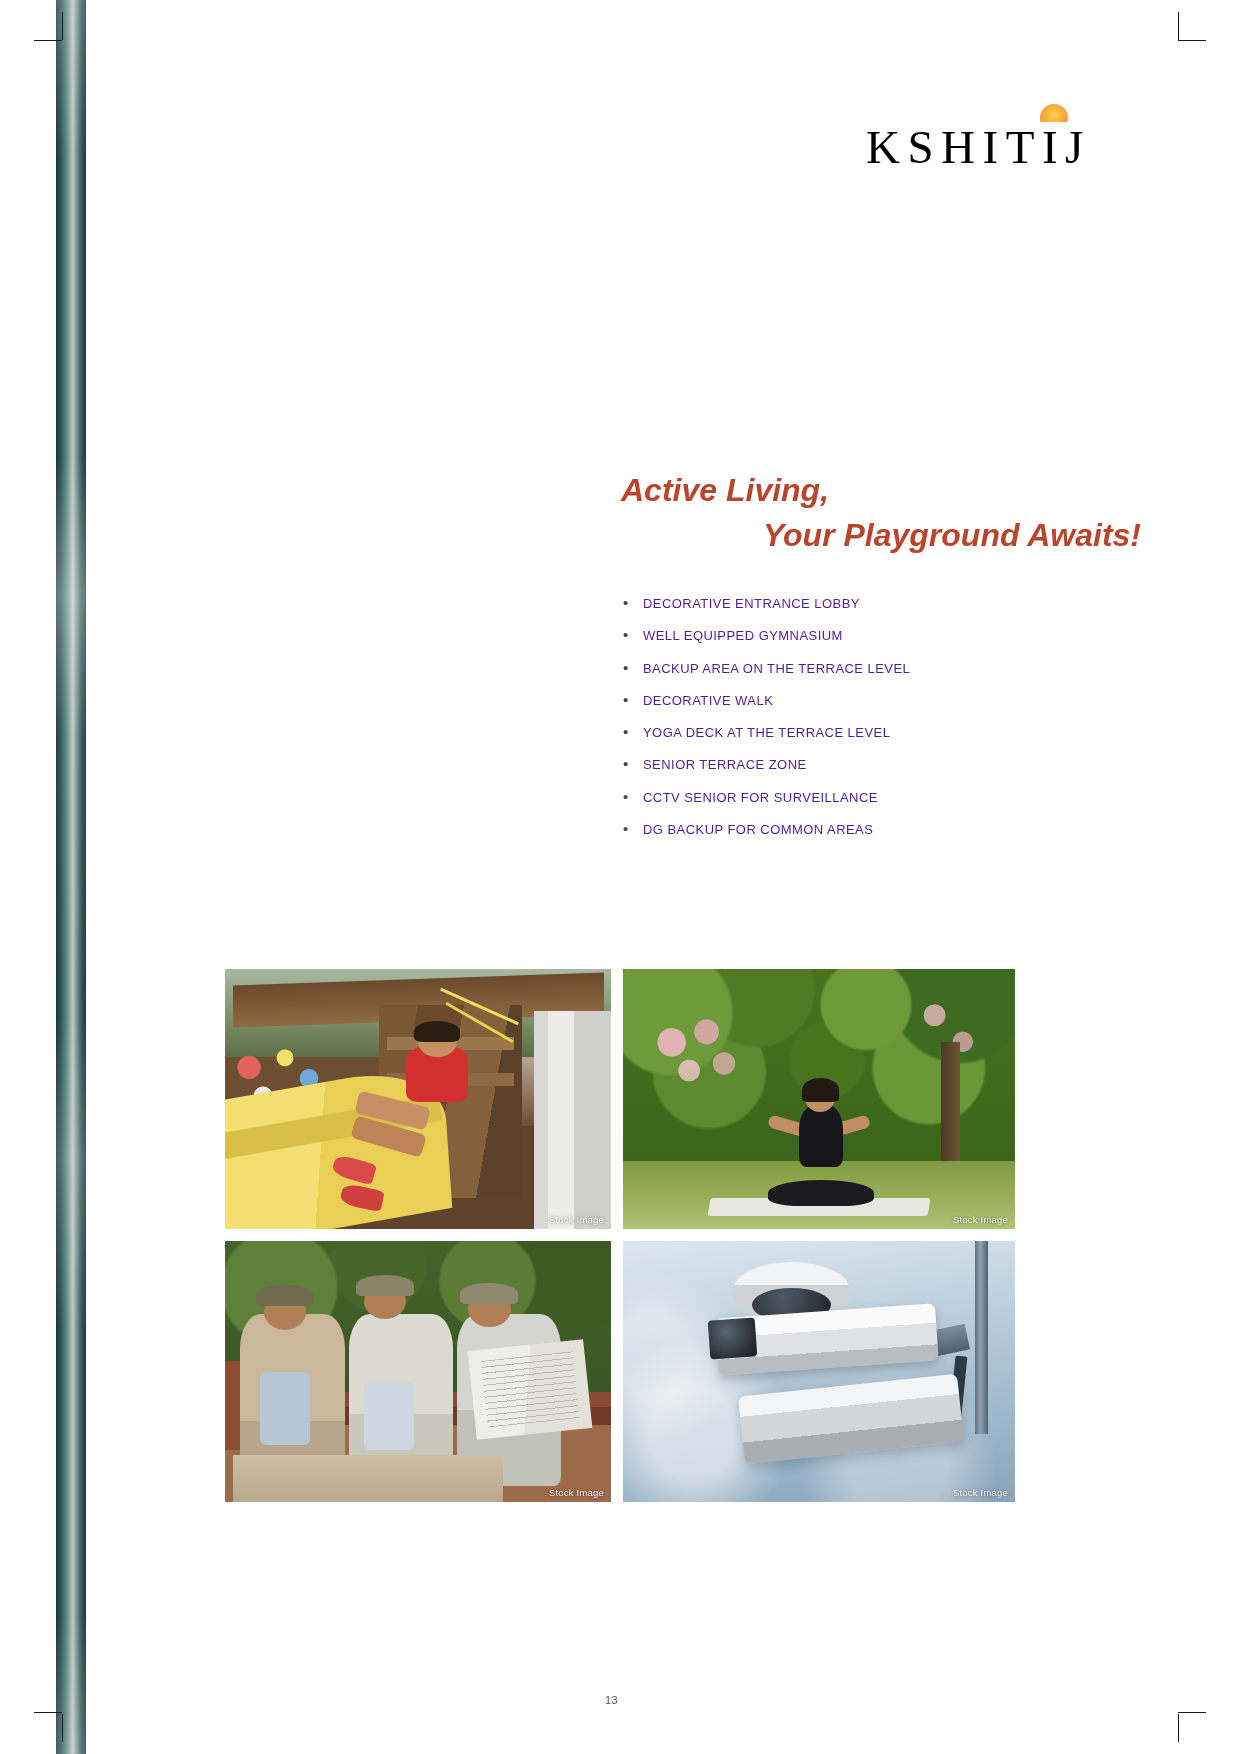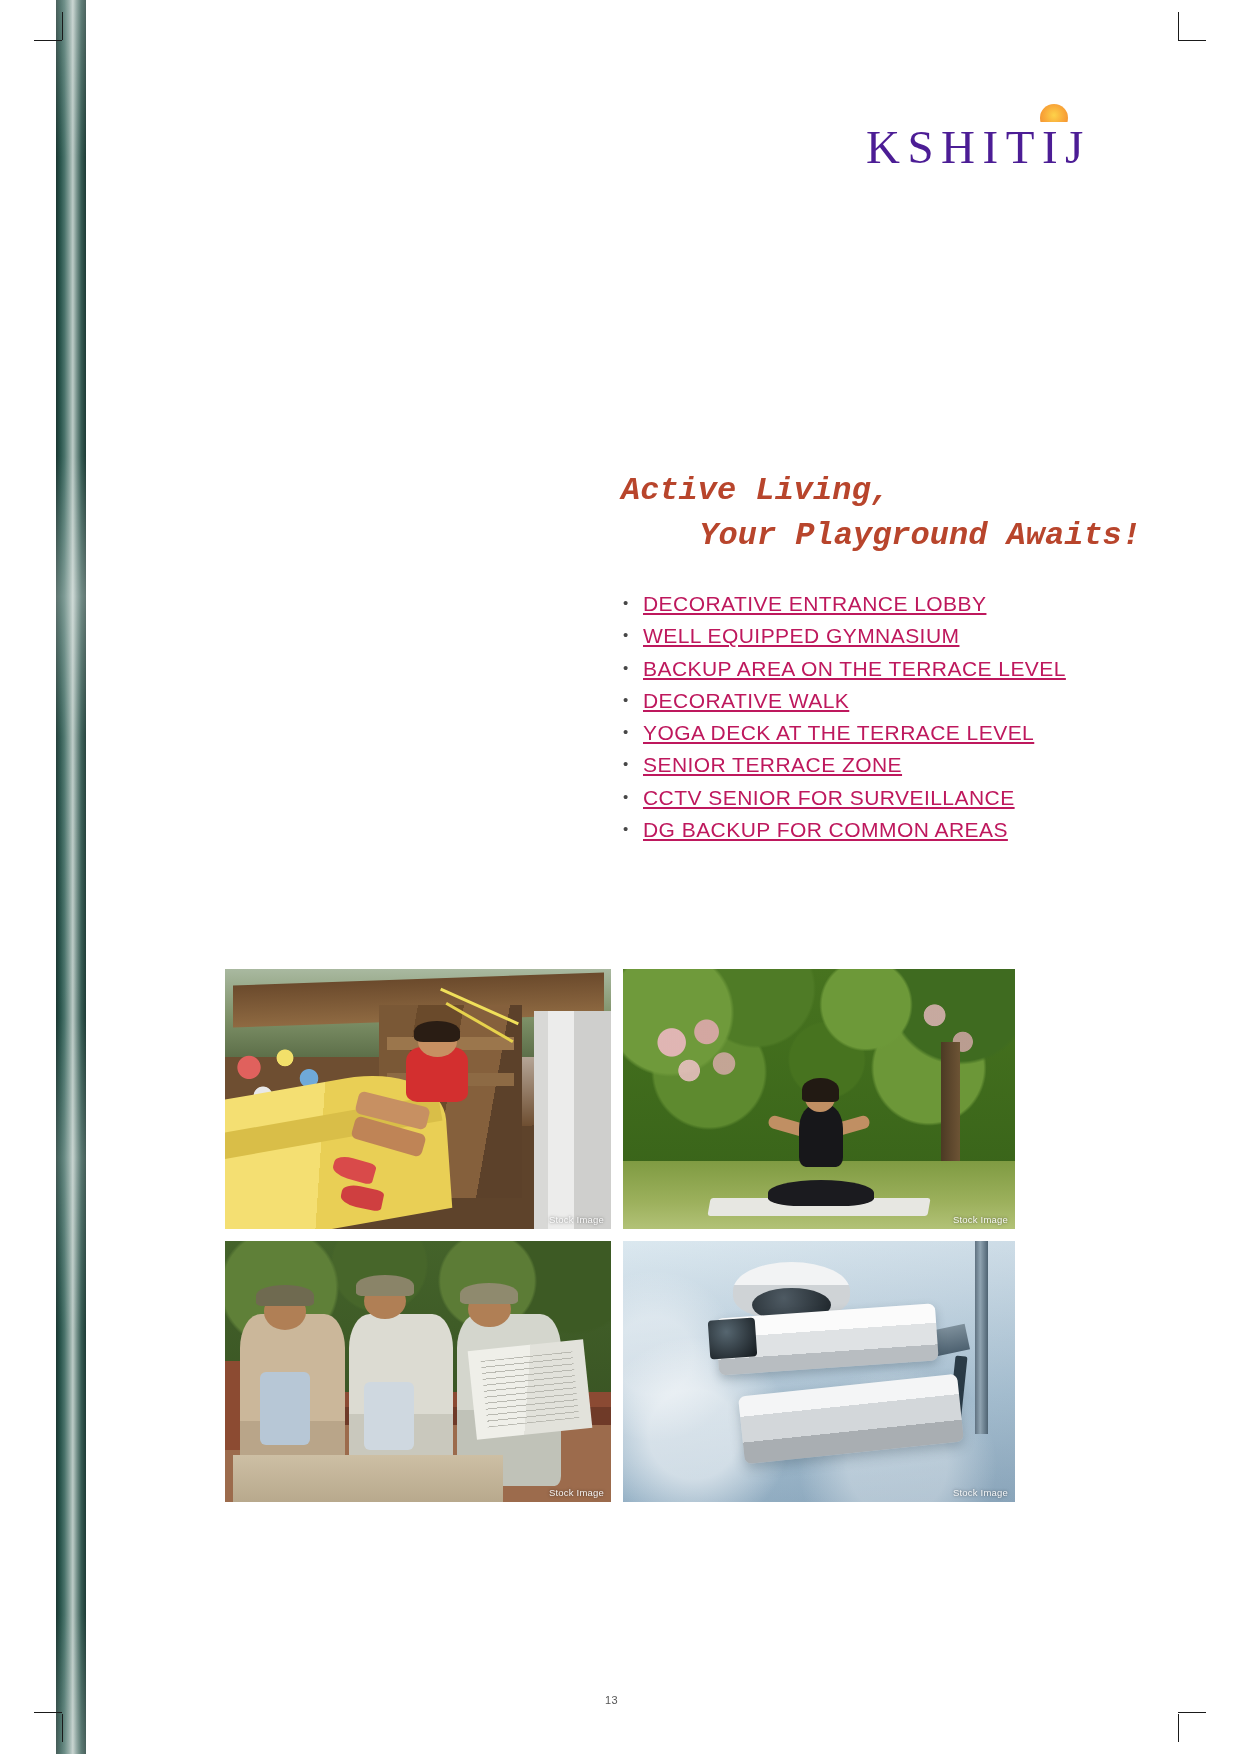--- a/index.html
+++ b/index.html
@@ -91,31 +91,31 @@
     height: 16px;
     background: #ffffff;
   }
   .logo-word {
     position: absolute;
     left: 0;
     top: 16px;
     font-family: "Liberation Serif", serif;
     font-size: 47px;
     letter-spacing: 7.5px;
-    color: #4c1d95;
+    color: #000000;
     white-space: nowrap;
   }
 
   
   .headline {
     position: absolute;
     left: 621px;
     top: 468px;
     width: 520px;
-    font-family: Liberation Mono, monospace;
+    font-family: Liberation Sans, sans-serif;
     font-style: italic;
     font-weight: bold;
     font-size: 32px;
     line-height: 1.42;
     color: #b8452c;
   }
   .headline .l2 { display: block; text-align: right; }
 
   
   .features {
@@ -123,26 +123,25 @@
     left: 621px;
     top: 588px;
     width: 470px;
     margin: 0;
     padding: 0;
     list-style: none;
   }
   .features li {
     position: relative;
     padding-left: 22px;
-    font-size: 21px;
+    font-size: 13px;
     letter-spacing: 0.45px;
-    color: #be185d;
+    color: #4c1d95;
     line-height: 32.3px;
     white-space: nowrap;
-    text-decoration: underline;
   }
   .features li:before {
     content: "\2022";
     position: absolute;
     left: 2px;
     top: -1px;
     font-size: 15px;
     color: #474747;
   }
 

